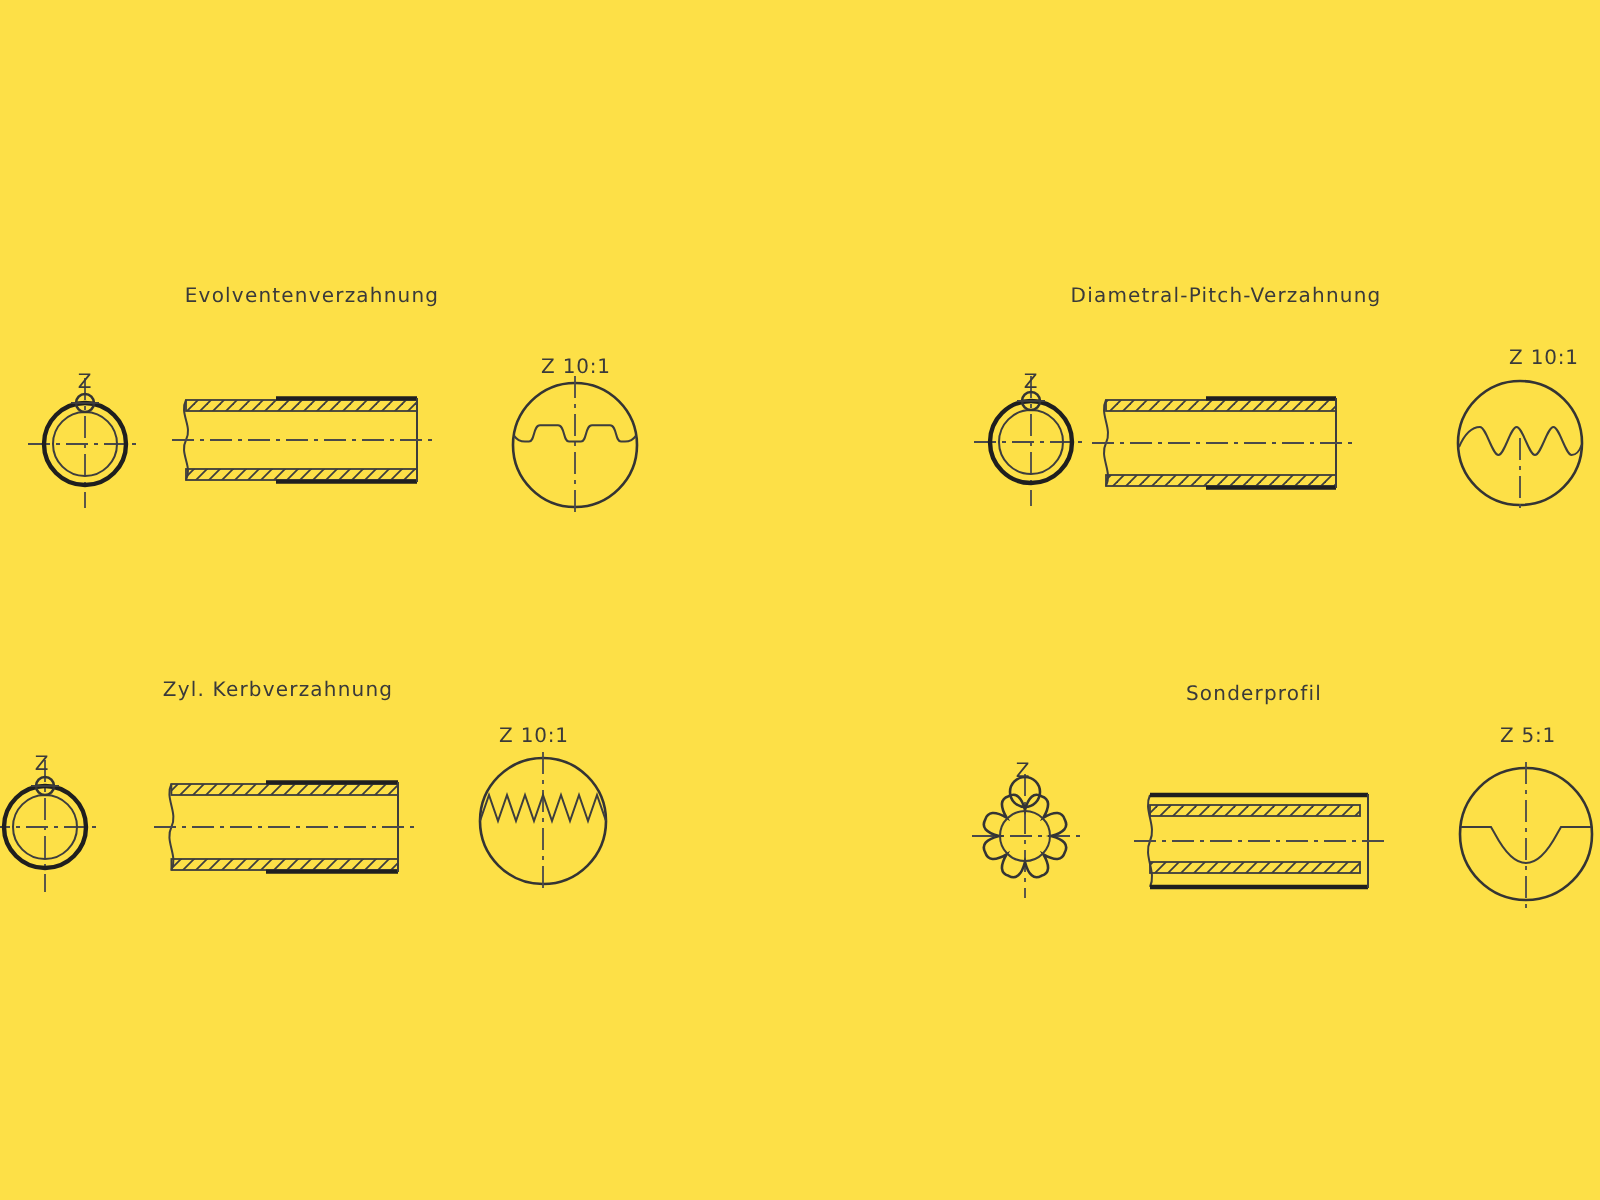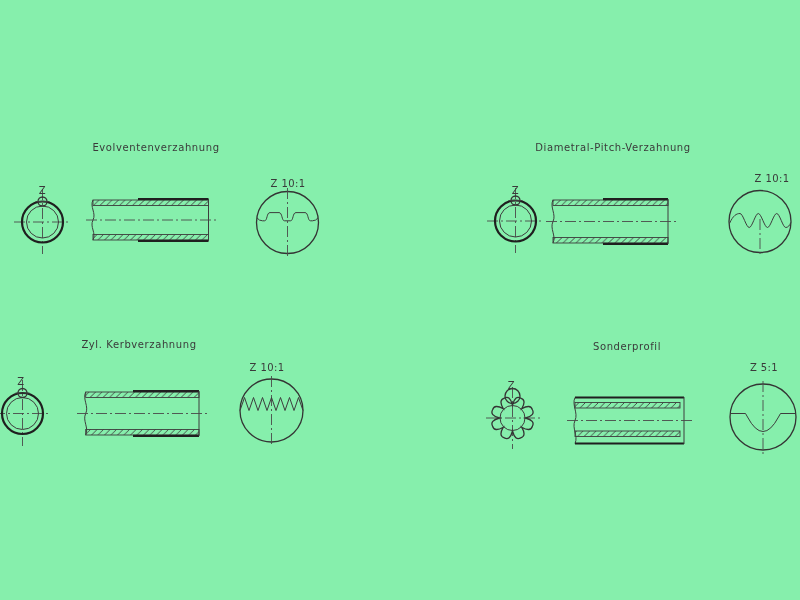--- a/index.html
+++ b/index.html
@@ -1,16 +1,16 @@
 <!DOCTYPE html>
 <html><head>
 <meta charset="utf-8">
 <style>
   html,body{margin:0;padding:0;background:#fff;}
-  #canvas{position:relative;width:800px;height:600px;background:#86efac;overflow:hidden;}
+  #canvas{position:relative;width:800px;height:600px;background:#fde047;overflow:hidden;}
   svg{position:absolute;left:0;top:0;}
   .title-text{font-family:"DejaVu Sans",sans-serif;font-size:10px;letter-spacing:0.6px;fill:#3a3a3a;text-anchor:middle;}
   .label-text{font-family:"DejaVu Sans",sans-serif;font-size:10px;letter-spacing:0.4px;fill:#3a3a3a;text-anchor:middle;}
   .thin{stroke:#3d3d3d;stroke-width:1;fill:none;}
   .med{stroke:#343434;stroke-width:1.3;fill:none;}
   .thick{stroke:#1f1f1f;stroke-width:2.2;fill:none;}
   .cl{stroke:#4a4a4a;stroke-width:0.9;fill:none;stroke-dasharray:11 3 2 3;}
   .band{fill:url(#hatch);stroke:#3d3d3d;stroke-width:0.9;}
 </style>
 </head>

